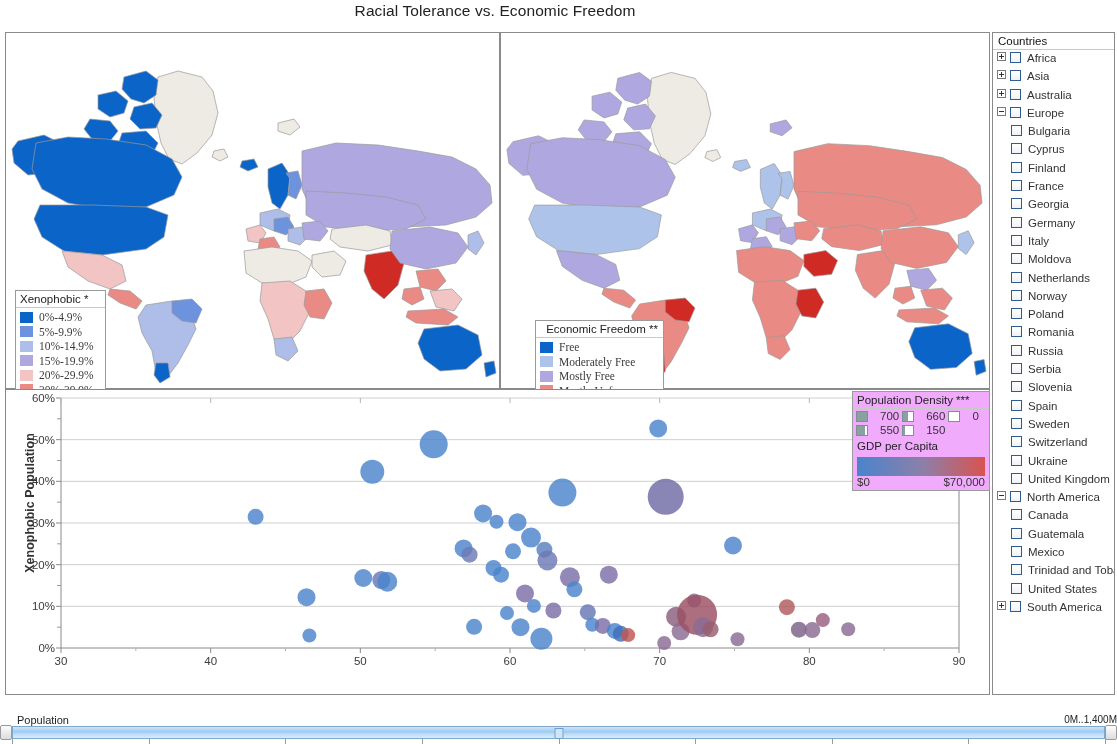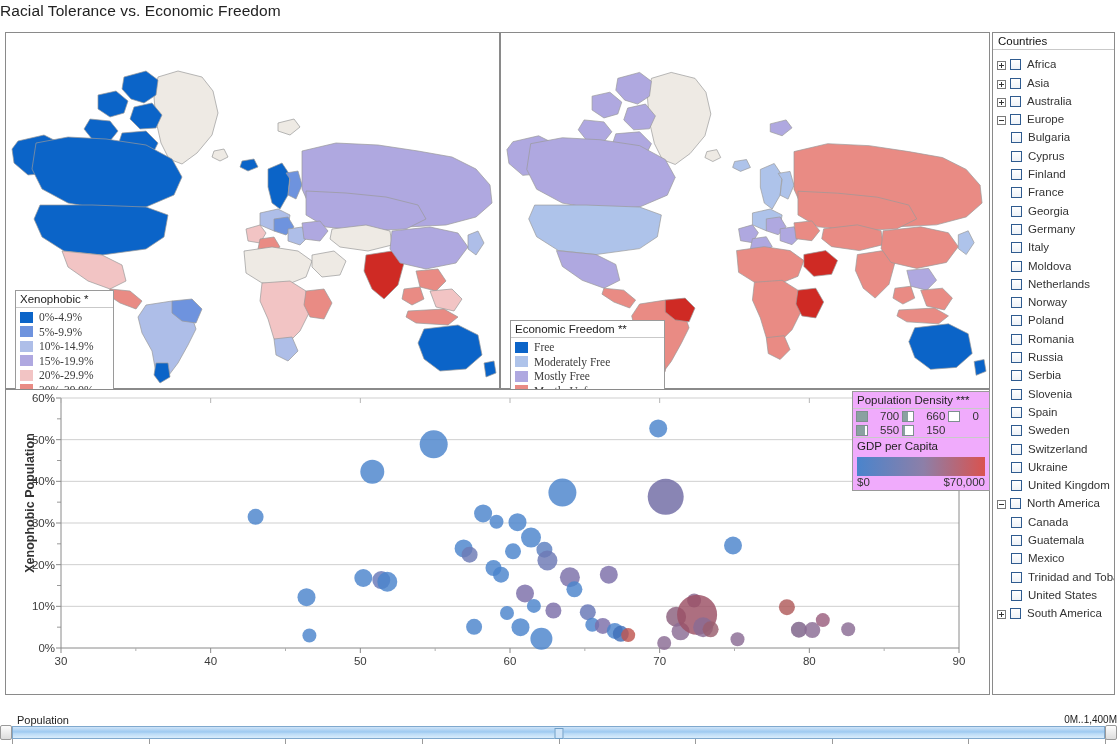--- a/index.html
+++ b/index.html
@@ -7,21 +7,21 @@
     margin: 0; padding: 0;
     width: 1117px; height: 744px;
     background: #ffffff;
     font-family: "Liberation Sans", sans-serif;
     overflow: hidden;
   }
   #app { position: relative; width: 1117px; height: 744px; }
 
   .title {
     position: absolute; left: 0; top: 2px; width: 990px;
-    font-size: 15.5px; color: #222; letter-spacing: .1px;
+    text-align: center; font-size: 15.5px; color: #222; letter-spacing: .1px;
   }
 
   
   .maps-row { position: absolute; left: 5px; top: 32px; width: 985px; height: 357px; }
   .map-panel {
     position: absolute; top: 0; height: 357px;
     border: 1px solid #8a8a8a; background: #ffffff; overflow: hidden;
   }
   #map-left  { left: 0;     width: 495px; }
   #map-right { left: 495px; width: 490px; border-left: 1px solid #8a8a8a; }
@@ -34,22 +34,22 @@
   }
   .legend-title {
     padding: 2px 5px 2px 4px; border-bottom: 1px solid #c9c9c9;
     font-size: 11.5px; color: #222; white-space: nowrap;
   }
   .legend-body { padding: 2px 4px 3px 4px; font-family: Liberation Serif, serif; }
   .legend-row { display: flex; align-items: center; height: 14.5px; white-space: nowrap; }
   .swatch { width: 13px; height: 11px; margin-right: 6px; flex: 0 0 auto; border: none; }
   .legend-label { font-size: 11.5px; color: #3a3a3a; }
 
-  #legend-xeno { left: 10px; top: 258px; width: 99px; }
-  #legend-econ { left: 505px; top: 288px; width: 155px; }
+  #legend-xeno { left: 10px; top: 258px; width: 91px; }
+  #legend-econ { left: 530px; top: 288px; width: 129px; text-align: right; }
 
   
   #scatter-panel {
     position: absolute; left: 5px; top: 389px; width: 985px; height: 306px;
     border: 1px solid #8a8a8a; background: #fff;
   }
   #plot-area { position: absolute; left: 0; top: 0; width: 100%; height: 100%; }
   .ylabel {
     position: absolute; left: -76px; top: 106px; width: 200px;
     transform: rotate(-90deg); text-align: center;
@@ -75,21 +75,21 @@
   .gdp-bar { height: 19px; width: 100%; }
   .gdp-scale { display: flex; justify-content: space-between; padding: 0 4px 2px 4px; font-size: 11.5px; color: #333; }
 
   
   #countries-panel {
     position: absolute; left: 992px; top: 32px; width: 123px; height: 663px;
     border: 1px solid #8a8a8a; background: #fff; overflow: hidden;
   }
   .panel-head { font-size: 11.5px; color: #111; padding: 2px 0 2px 5px; border-bottom: 1px solid #c9c9c9; }
   .tree { padding: 2px 0 0 0; }
-  .tree-row { display: flex; align-items: flex-end; height: 18.3px; white-space: nowrap; font-size: 11.5px; color: #333; }
+  .tree-row { display: flex; align-items: flex-start; height: 18.3px; white-space: nowrap; font-size: 11.5px; color: #333; }
   .tree-row.child { padding-left: 18px; }
   .expander {
     width: 9px; height: 9px; border: 1px solid #7a7a7a; background: #fff;
     margin: 0 4px 0 4px; position: relative; flex: 0 0 auto;
   }
   .expander::before, .expander::after {
     content: ""; position: absolute; background: #333;
   }
   .expander.plus::before  { left: 1px; top: 3px; width: 5px; height: 1px; }
   .expander.plus::after   { left: 3px; top: 1px; width: 1px; height: 5px; }

